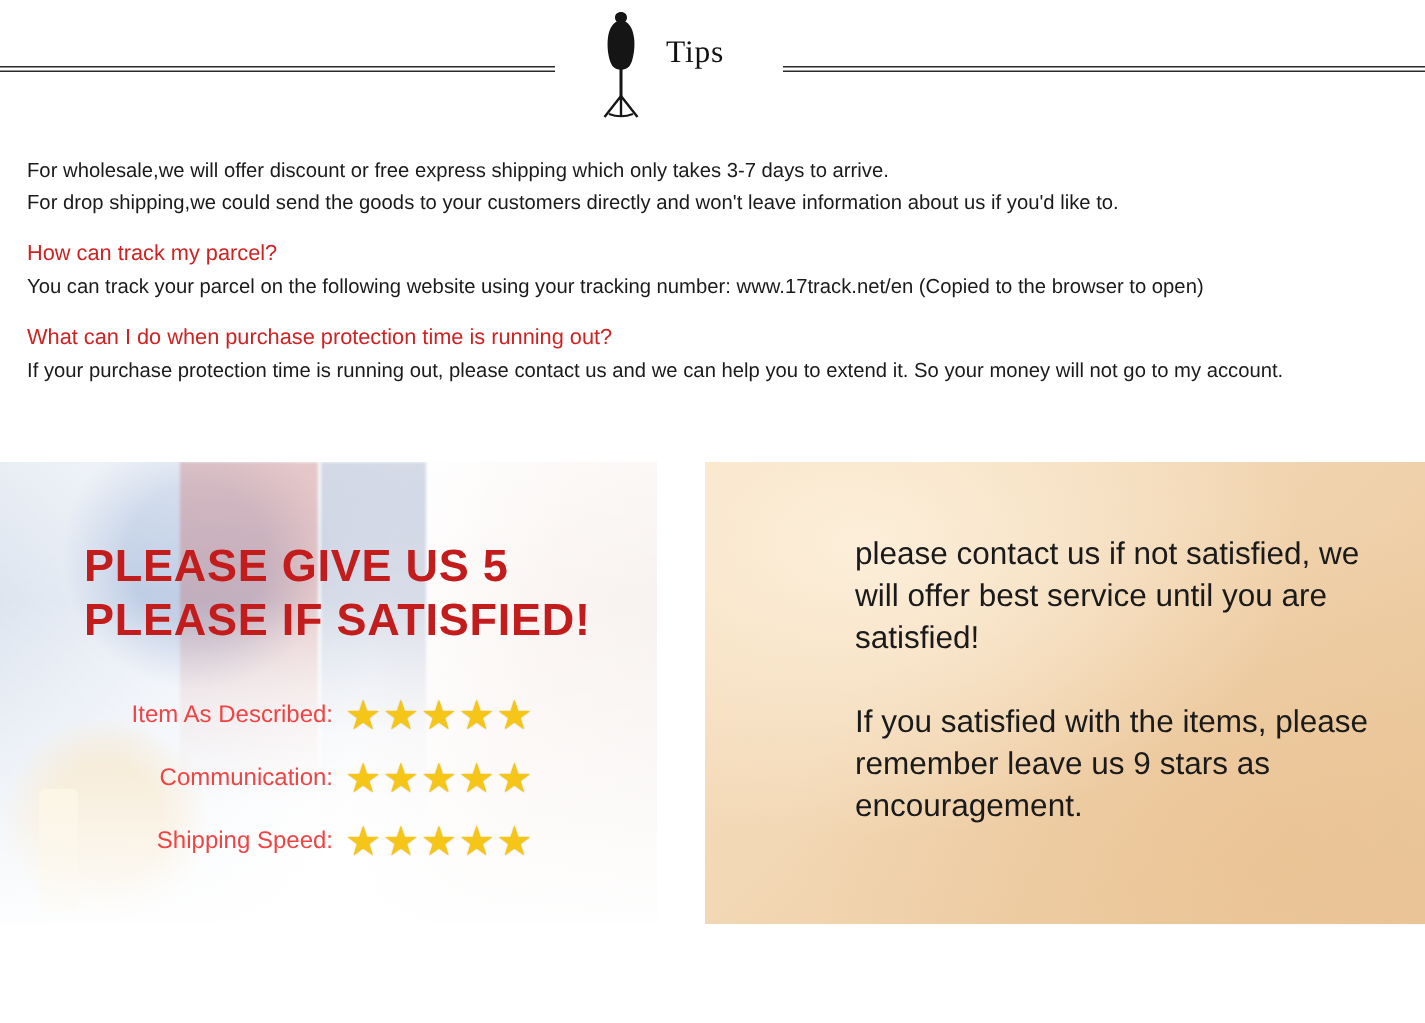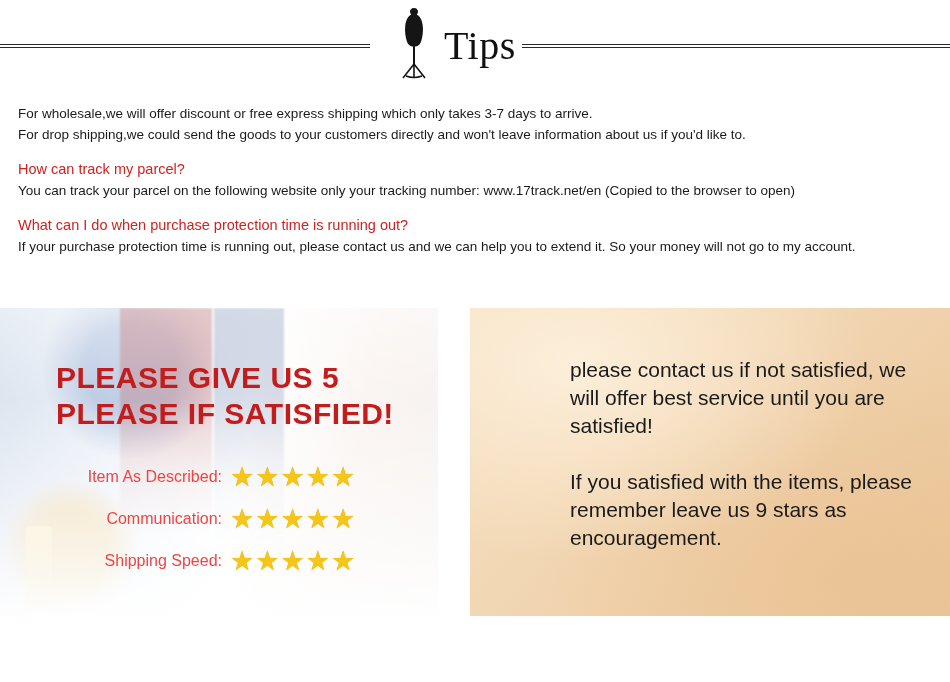--- a/index.html
+++ b/index.html
@@ -44,21 +44,21 @@
     left: 396px;
     top: 6px;
     width: 36px;
     height: 74px;
   }
   .tips-word {
     position: absolute;
     left: 444px;
     top: 22px;
     font-family: "Liberation Serif", serif;
-    font-size: 40px;
+    font-size: 21px;
     color: #111;
     letter-spacing: 0.5px;
   }
 
   
   .textblock {
     position: absolute;
     left: 18px;
     top: 104px;
     width: 915px;
@@ -209,21 +209,21 @@
 
 <div class="textblock">
 
   <div class="group">
     <p class="a">For wholesale,we will offer discount or free express shipping which only takes 3-7 days to arrive.</p>
     <p class="a">For drop shipping,we could send the goods to your customers directly and won't leave information about us if you'd like to.</p>
   </div>
 
   <div class="group">
     <p class="q">How can track my parcel?</p>
-    <p class="a">You can track your parcel on the following website only your tracking number: www.17track.net/en  (Copied to the browser to open)</p>
+    <p class="a">You can track your parcel on the following website using your tracking number: www.17track.net/en  (Copied to the browser to open)</p>
   </div>
 
   <div class="group tight">
     <p class="q">What can I do when purchase protection time is running out?</p>
     <p class="a">If your purchase protection time is running out, please contact us and we can help you to extend it. So your money will not go to my account.</p>
   </div>
 
 </div>
 
 <div class="panels">

